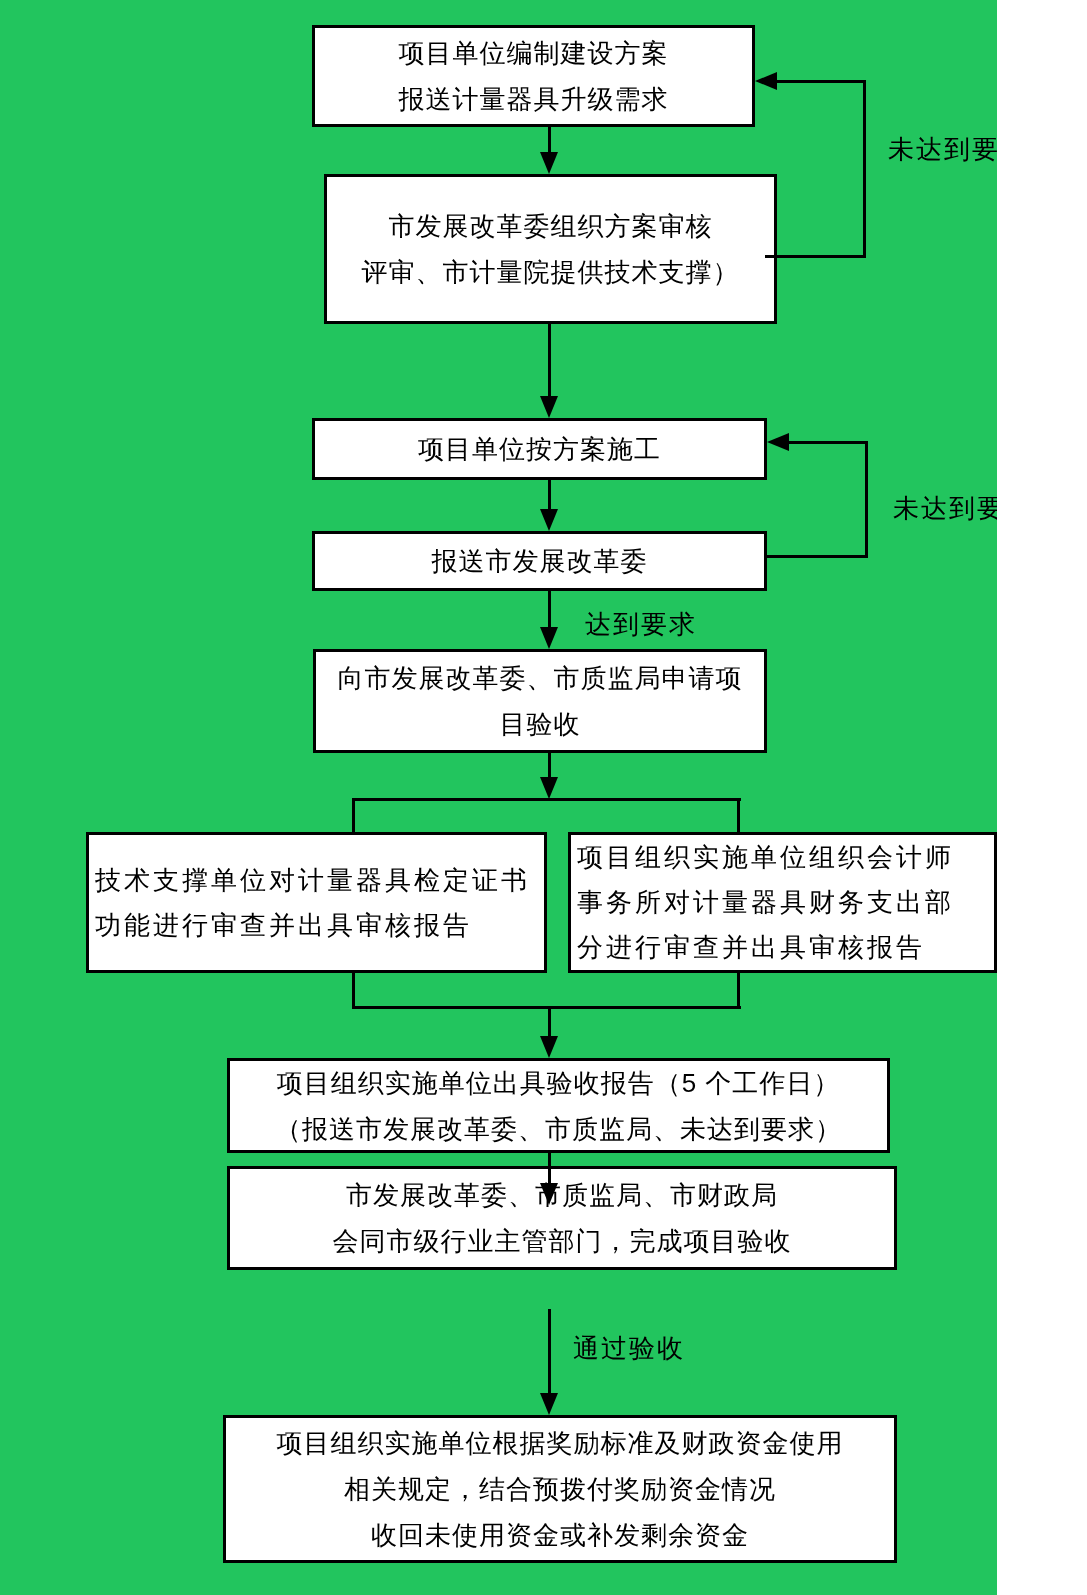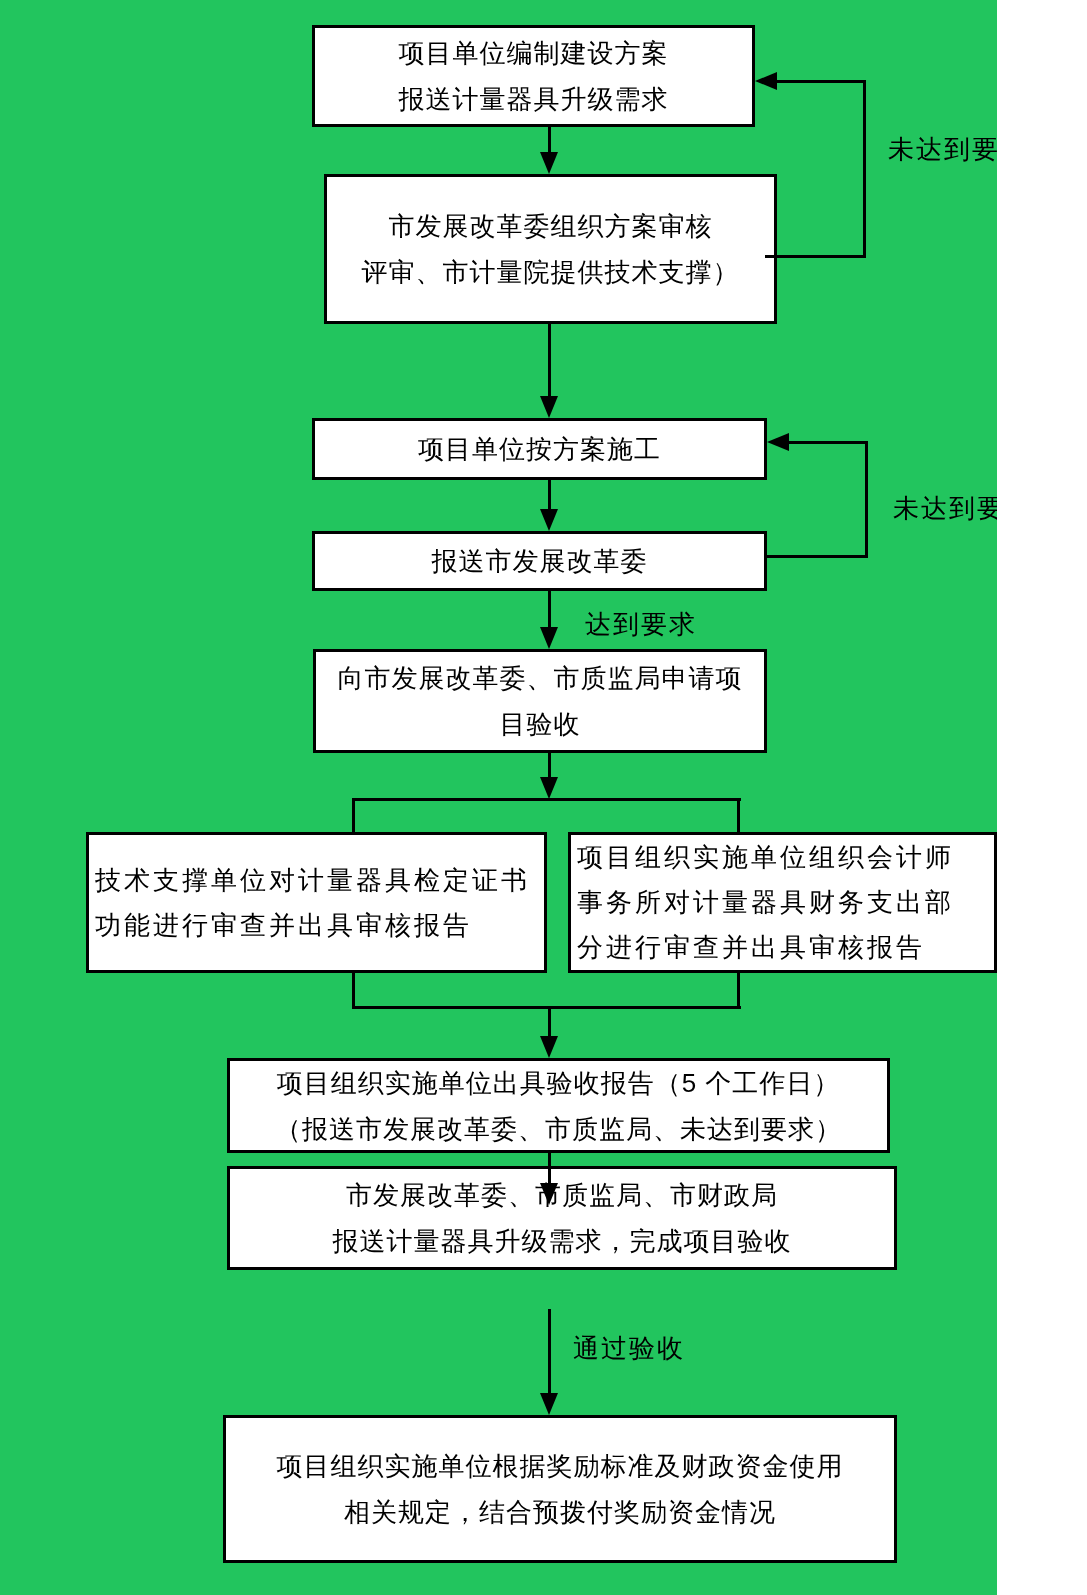--- a/index.html
+++ b/index.html
@@ -86,26 +86,27 @@
     <div class="ln">分进行审查并出具审核报告</div>
   </div>
 
   <div class="box" style="left:227px;top:1058px;width:663px;height:95px">
     <div class="ln">项目组织实施单位出具验收报告（5 个工作日）</div>
     <div class="ln">（报送市发展改革委、市质监局、未达到要求）</div>
   </div>
 
   <div class="box" style="left:227px;top:1166px;width:670px;height:104px">
     <div class="ln">市发展改革委、市质监局、市财政局</div>
-    <div class="ln">报送计量器具升级需求，完成项目验收</div>
+    <div class="ln">会同市级行业主管部门，完成项目验收</div>
   </div>
 
   <div class="box" style="left:223px;top:1415px;width:674px;height:148px">
     <div class="ln">项目组织实施单位根据奖励标准及财政资金使用</div>
     <div class="ln">相关规定，结合预拨付奖励资金情况</div>
+    <div class="ln">收回未使用资金或补发剩余资金</div>
   </div>
 
   <div class="vline" style="left:548px;top:127px;height:26px"></div>
   <div class="arrow-down" style="left:540px;top:152px"></div>
 
   <div class="vline" style="left:548px;top:324px;height:72px"></div>
   <div class="arrow-down" style="left:540px;top:396px"></div>
 
   <div class="vline" style="left:548px;top:480px;height:29px"></div>
   <div class="arrow-down" style="left:540px;top:509px"></div>

